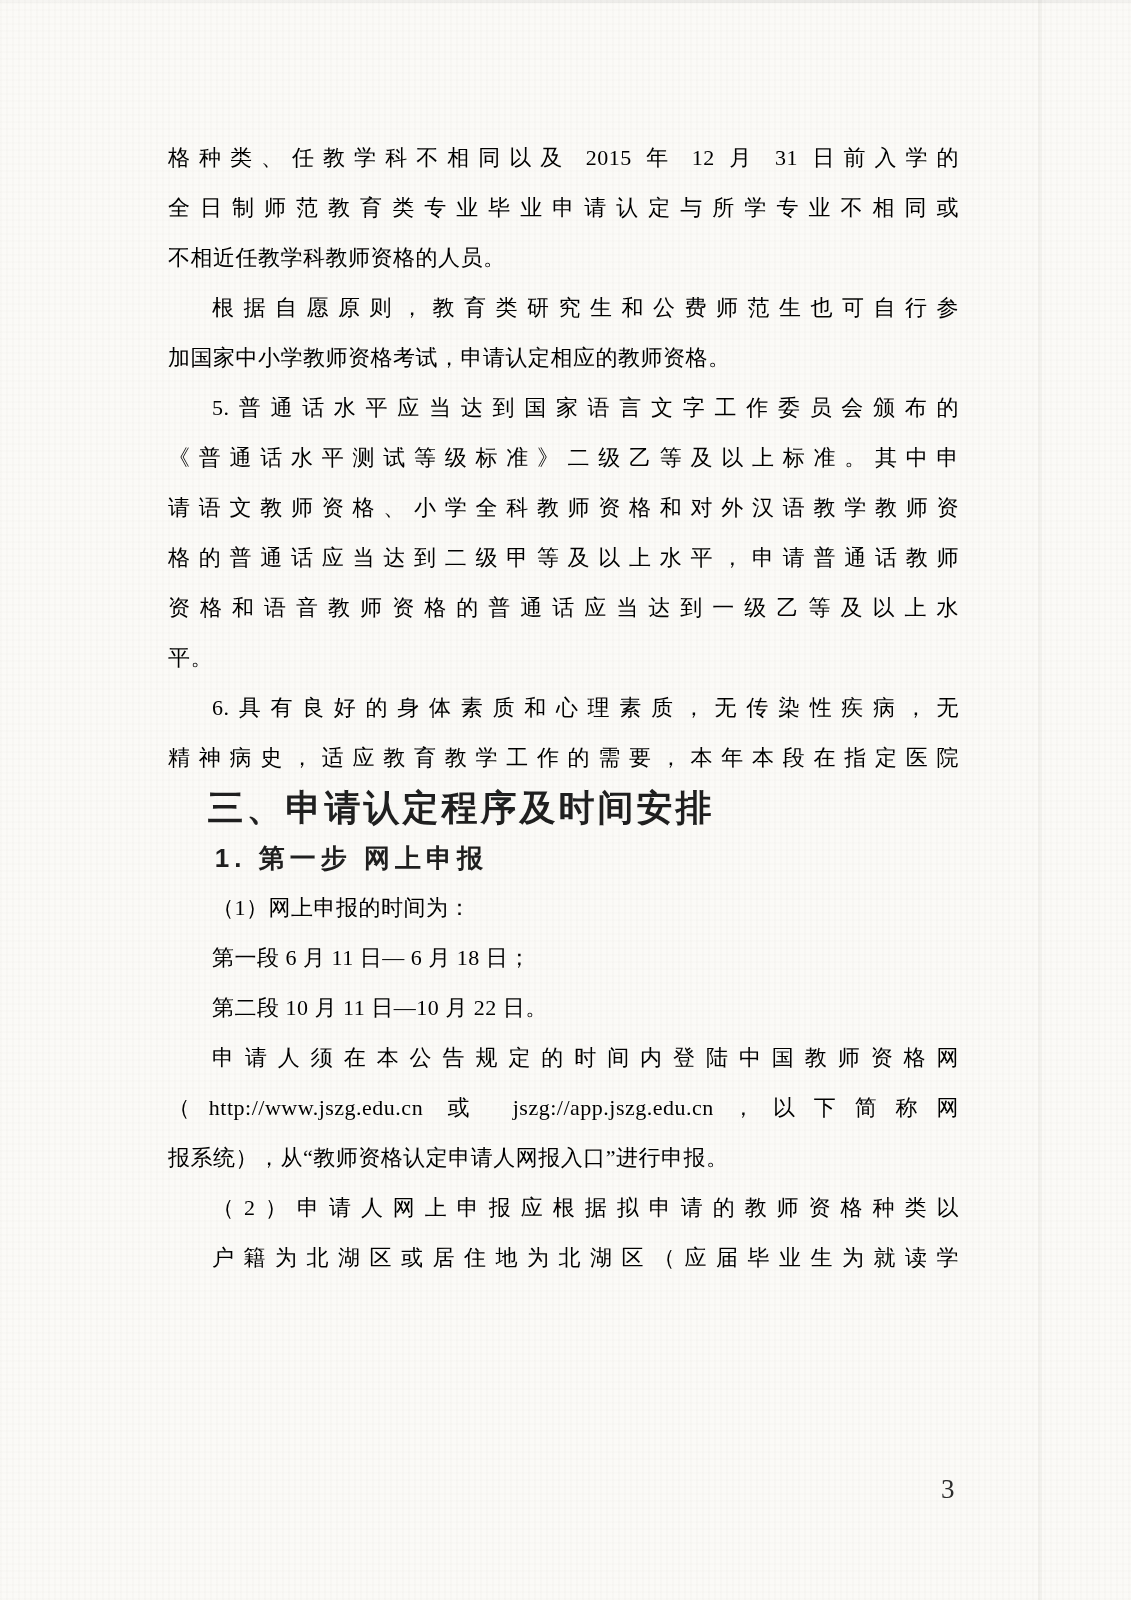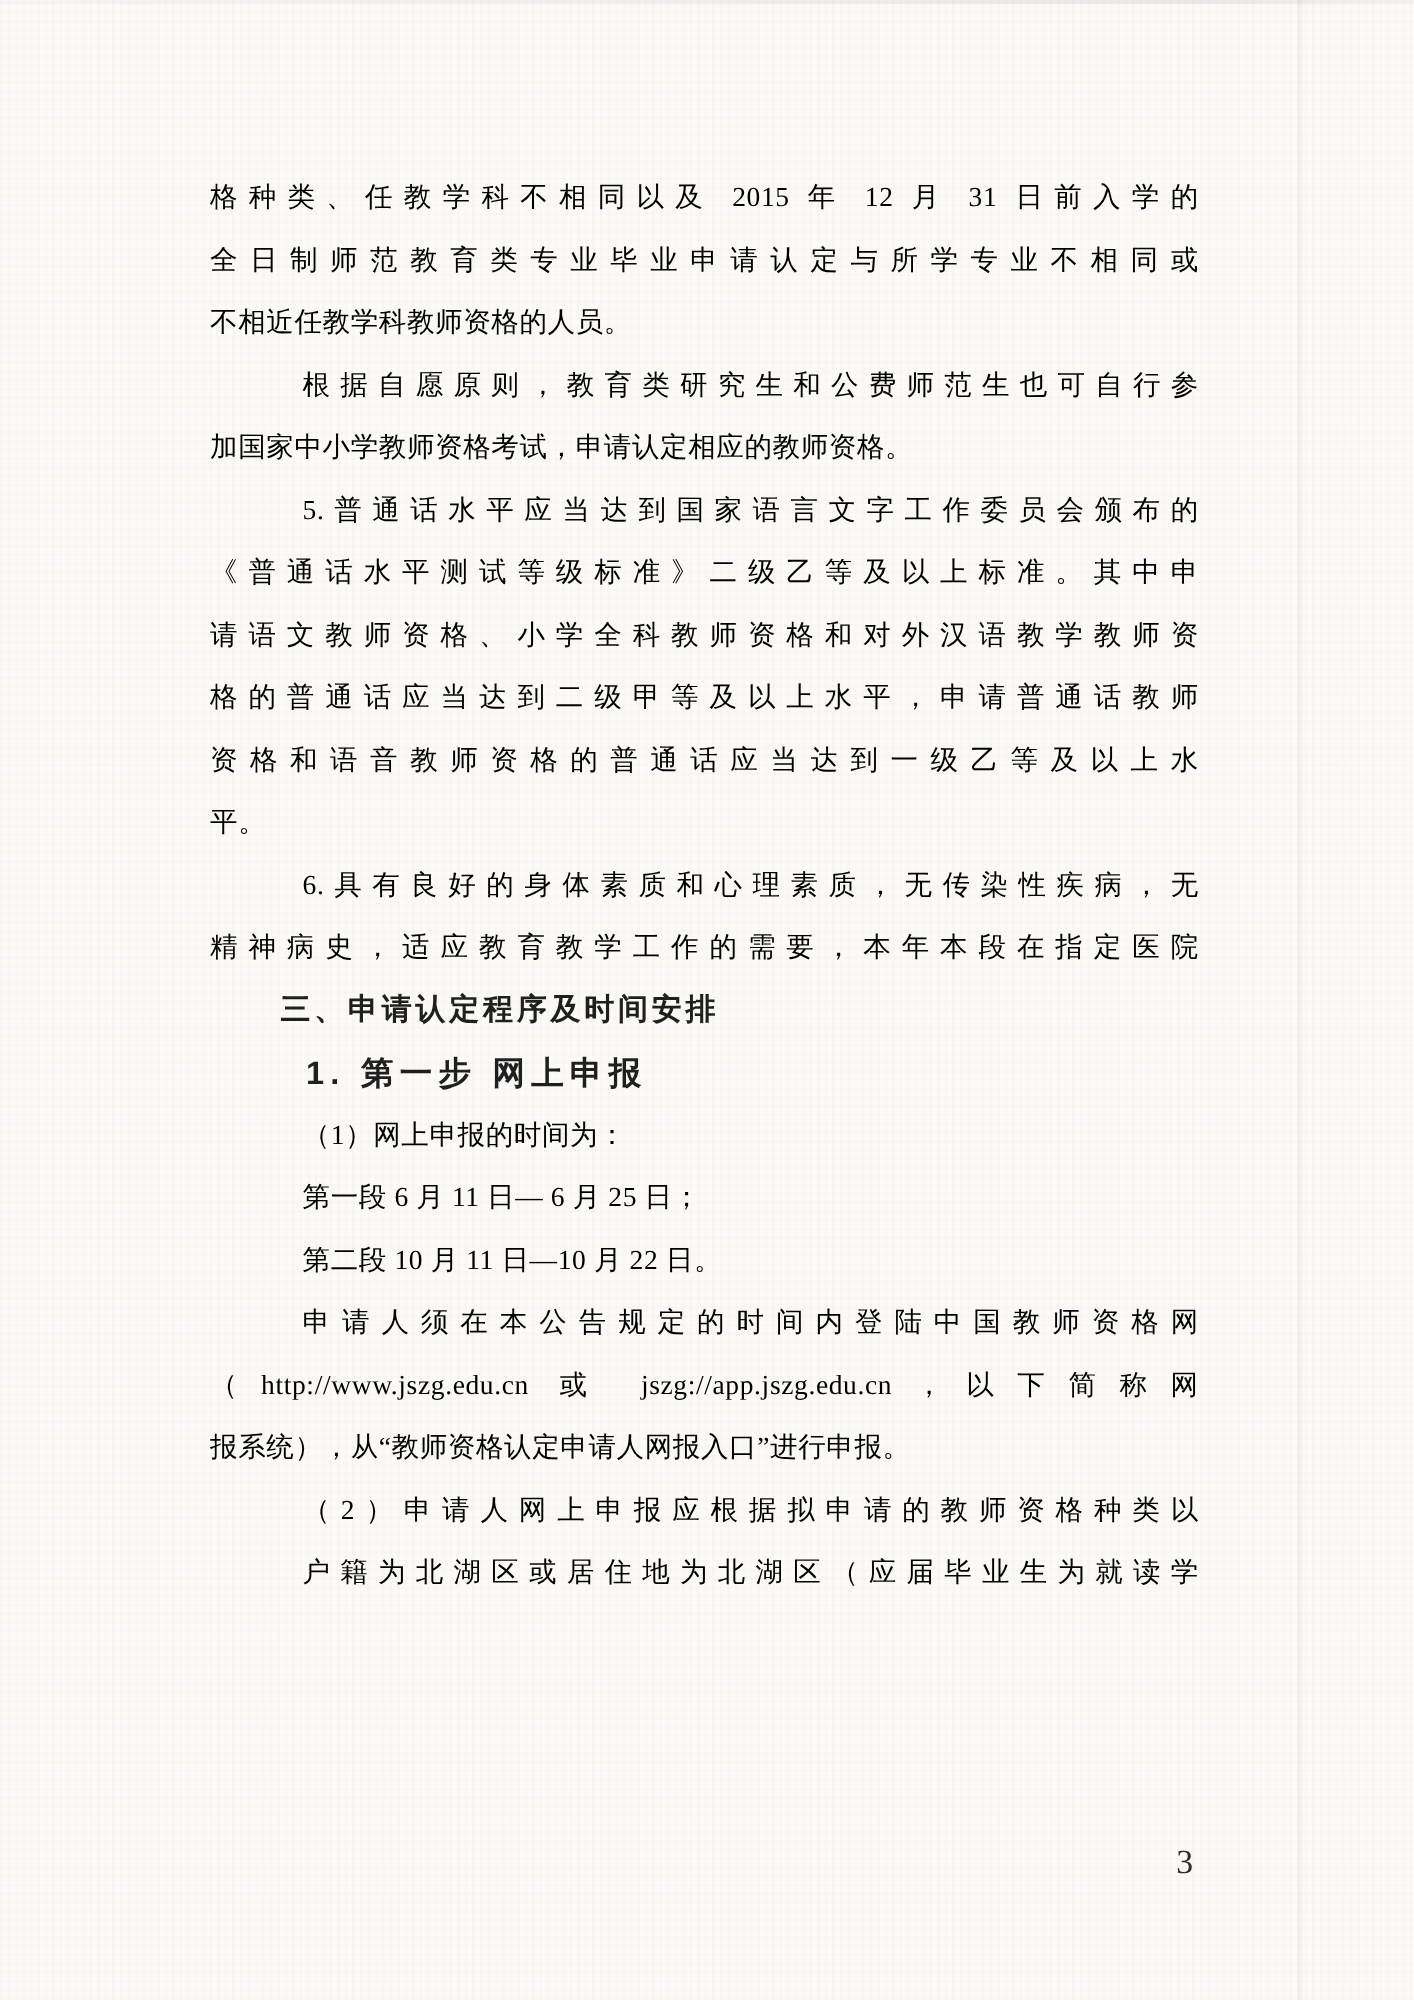--- a/index.html
+++ b/index.html
@@ -31,27 +31,27 @@
   }
   .paragraph { margin: 0; }
   .line {
     height: 50px; line-height: 50px;
     font-size: 22px; color: #000000;
     letter-spacing: 0.5px;
     text-align: justify;
     overflow: visible;
   }
   .line.stretch { text-align-last: justify; }
-  .line.indent { text-indent: 2em; margin-left: 30px; }
+  .line.indent { text-indent: 2em; }
   .heading-major .line, .heading-minor .line {
     font-family: "Liberation Sans", "DejaVu Sans", sans-serif;
     font-weight: bold; color: #1f1f1f;
     text-align: left; text-align-last: auto;
   }
-  .heading-major .line { font-size: 24px; letter-spacing: 3px; text-indent: 1.1em; }
+  .heading-major .line { font-size: 36px; letter-spacing: 3px; text-indent: 1.1em; }
   .heading-minor .line { font-size: 26px; letter-spacing: 5px; text-indent: 1.8em; }
   .page-number {
     position: absolute; left: 941px; top: 1472px;
     font-size: 27px; line-height: 34px; color: #2d2d2d;
     font-family: "Liberation Serif", "DejaVu Serif", serif;
   }
 </style>
 </head>
 <body>
 
@@ -84,21 +84,21 @@
     <div class="paragraph heading-major">
       <div class="line indent">三、申请认定程序及时间安排</div>
     </div>
     <div class="paragraph heading-minor">
       <div class="line indent">1. 第一步 网上申报</div>
     </div>
     <div class="paragraph body">
       <div class="line indent">（1）网上申报的时间为：</div>
     </div>
     <div class="paragraph body">
-      <div class="line indent">第一段 6 月 11 日— 6 月 25 日；</div>
+      <div class="line indent">第一段 6 月 11 日— 6 月 18 日；</div>
     </div>
     <div class="paragraph body">
       <div class="line indent">第二段 10 月 11 日—10 月 22 日。</div>
     </div>
     <div class="paragraph body">
       <div class="line indent stretch">申请人须在本公告规定的时间内登陆中国教师资格网</div>
       <div class="line stretch">（http://www.jszg.edu.cn 或 jszg://app.jszg.edu.cn，以下简称网</div>
       <div class="line">报系统），从“教师资格认定申请人网报入口”进行申报。</div>
     </div>
     <div class="paragraph body">

